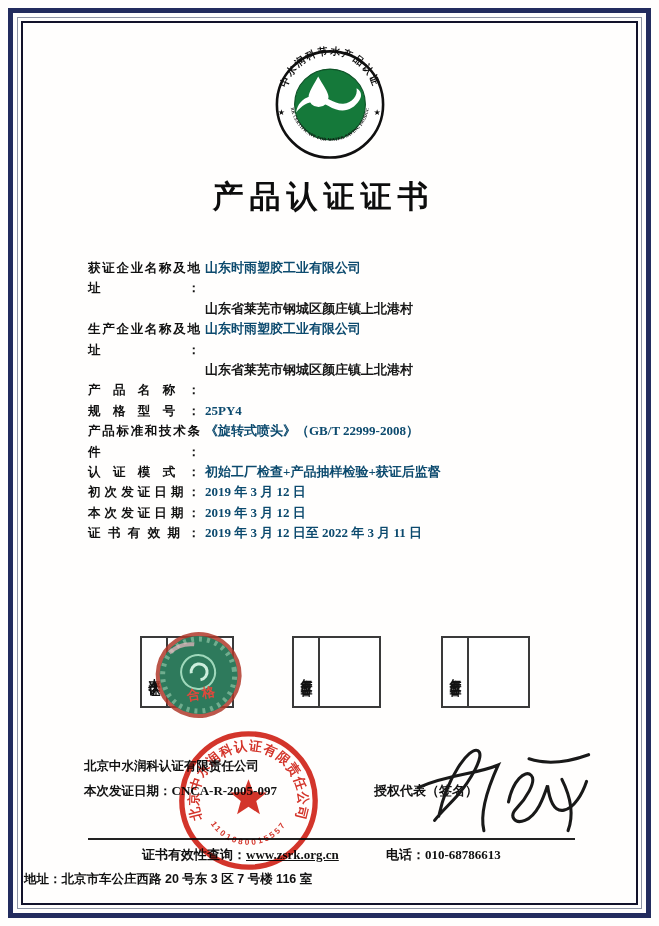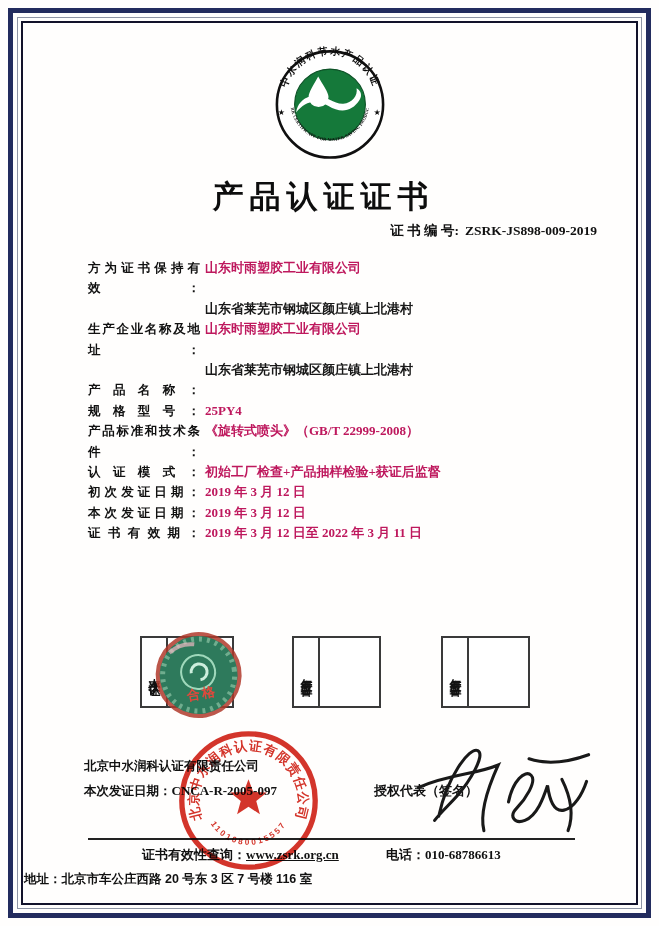--- a/index.html
+++ b/index.html
@@ -28,21 +28,21 @@
   .certno .lab { margin-right:6px; }
 
   .fields { position:absolute; top:234px; left:64px; right:28px; line-height:20.4px; }
   .frow { display:flex; align-items:baseline; }
   .flabel {
     flex:0 0 112px; font-weight:bold; font-size:12.5px;
     text-align:justify; text-align-last:justify; letter-spacing:0;
   }
   .fvalue {
     flex:1; margin-left:5px; font-family:"Liberation Serif", serif;
-    font-size:13px; font-weight:600; color:#be185d;
+    font-size:13px; font-weight:600; color:#0c4a6e;
   }
   .fvalue2 {
     margin-left:117px; font-family:"Liberation Serif", serif;
     font-size:13px; font-weight:600; color:#181818;
   }
 
   .statement {
     position:absolute; top:462px; left:38px; right:40px; margin:0;
     font-family:"Liberation Serif", serif; font-size:14px; font-weight:600;
     line-height:24.5px; text-align:justify; text-indent:44px; color:#161616;
@@ -100,27 +100,24 @@
         <text font-size="6" font-weight="bold" fill="#0e0e0e" letter-spacing="0.3" font-family="Liberation Serif, serif">
           <textPath href="#arcBottom" startOffset="50%" text-anchor="middle">ZSRK CERTIFICATE FOR WATER-SAVING PRODUCTS</textPath>
         </text>
         <text x="9" y="96" font-size="11" fill="#0e0e0e">★</text>
         <text x="139" y="96" font-size="11" fill="#0e0e0e">★</text>
       </svg>
     </div>
 
     <h1 class="title">产品认证证书</h1>
 
-    <div class="certno">
-      <span class="lab">证 书 编 号:</span><span>ZSRK-JS898-009-2019</span>
-    </div>
 
     <div class="fields">
       <div class="frow">
-        <span class="flabel">方为证书保持有效：</span>
+        <span class="flabel">获证企业名称及地址：</span>
         <span class="fvalue">山东时雨塑胶工业有限公司</span>
       </div>
       <div class="fvalue2">山东省莱芜市钢城区颜庄镇上北港村</div>
       <div class="frow">
         <span class="flabel">生产企业名称及地址：</span>
         <span class="fvalue">山东时雨塑胶工业有限公司</span>
       </div>
       <div class="fvalue2">山东省莱芜市钢城区颜庄镇上北港村</div>
       <div class="frow">
         <span class="flabel">产品名称：</span>

